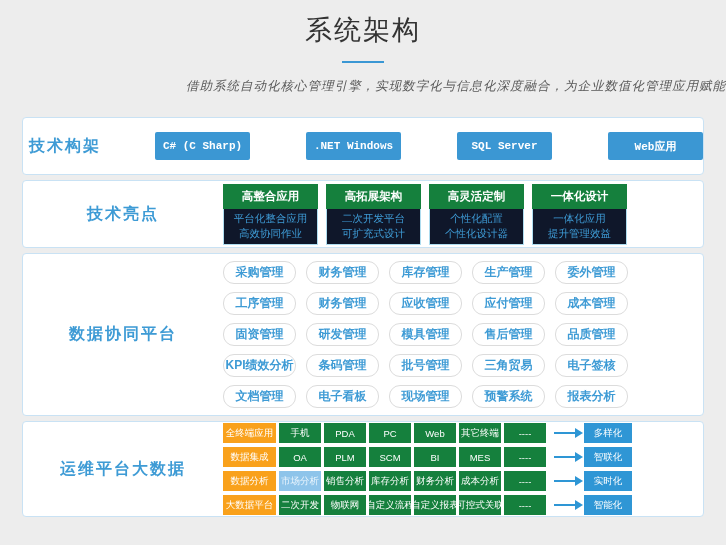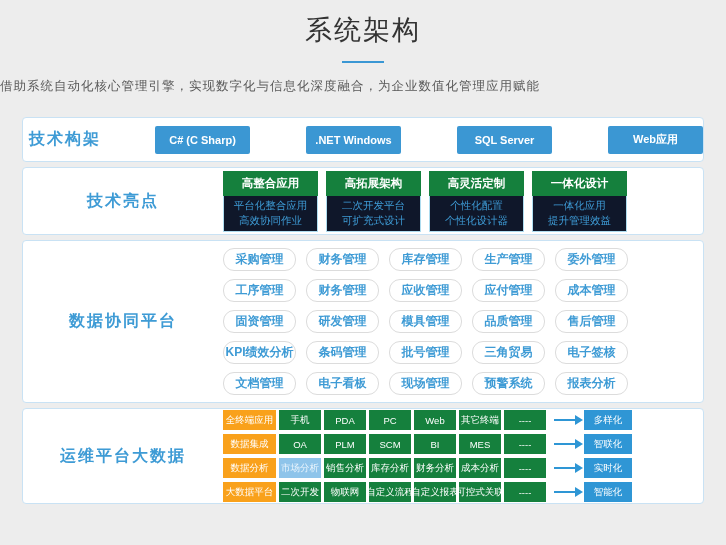--- a/index.html
+++ b/index.html
@@ -8,35 +8,35 @@
     background:#ededed;
     font-family:"Liberation Sans","DejaVu Sans",sans-serif;
     overflow:hidden;
   }
   .page { padding-top:12px; }
   .page-title {
     text-align:center; font-size:27px; font-weight:500; color:#333;
     letter-spacing:2px; line-height:36px;
   }
   .title-divider { width:42px; height:2px; background:#3a97d4; margin:13px auto 15px auto; }
-  .page-subtitle { text-align:left; font-size:12.5px; color:#595959; letter-spacing:1px; }
+  .page-subtitle { text-align:right; font-size:12.5px; color:#595959; letter-spacing:1px;font-style:italic; }
 
   .cards { width:682px; margin:22px auto 0 auto; }
   .card {
     background:#fff; border:1px solid #c9e2f4; border-radius:4px;
     display:flex; align-items:stretch; margin-bottom:5px;
   }
   .card-label {
     width:200px; display:flex; align-items:center; justify-content:center;
     color:#3e9bd5; font-size:16px; font-weight:bold; letter-spacing:2px;
   }
   .card-content { flex:1; display:flex; flex-direction:column; justify-content:center; }
 
   
-  .card-tf { height:45px; }
+  .card-tf { height:58px;font-family:Liberation Mono, monospace; }
   .tf-row { display:flex; gap:8px; align-items:center; }
   .btn-solid {
     width:95px; height:28px; background:#3b97d3; color:#fff;
     font-size:11px; font-weight:bold; display:flex; align-items:center;
     justify-content:center; border-radius:2px; text-align:center;margin-left:48px;
   }
 
   
   .card-th { height:68px; }
   .th-row { display:flex; gap:8px; }
@@ -157,22 +157,22 @@
             <div class="btn-outline">工序管理</div>
             <div class="btn-outline">财务管理</div>
             <div class="btn-outline">应收管理</div>
             <div class="btn-outline">应付管理</div>
             <div class="btn-outline">成本管理</div>
           </div>
           <div class="dp-row">
             <div class="btn-outline">固资管理</div>
             <div class="btn-outline">研发管理</div>
             <div class="btn-outline">模具管理</div>
+            <div class="btn-outline">售后管理</div>
             <div class="btn-outline">品质管理</div>
-            <div class="btn-outline">售后管理</div>
           </div>
           <div class="dp-row">
             <div class="btn-outline">KPI绩效分析</div>
             <div class="btn-outline">条码管理</div>
             <div class="btn-outline">批号管理</div>
             <div class="btn-outline">三角贸易</div>
             <div class="btn-outline">电子签核</div>
           </div>
           <div class="dp-row">
             <div class="btn-outline">文档管理</div>

